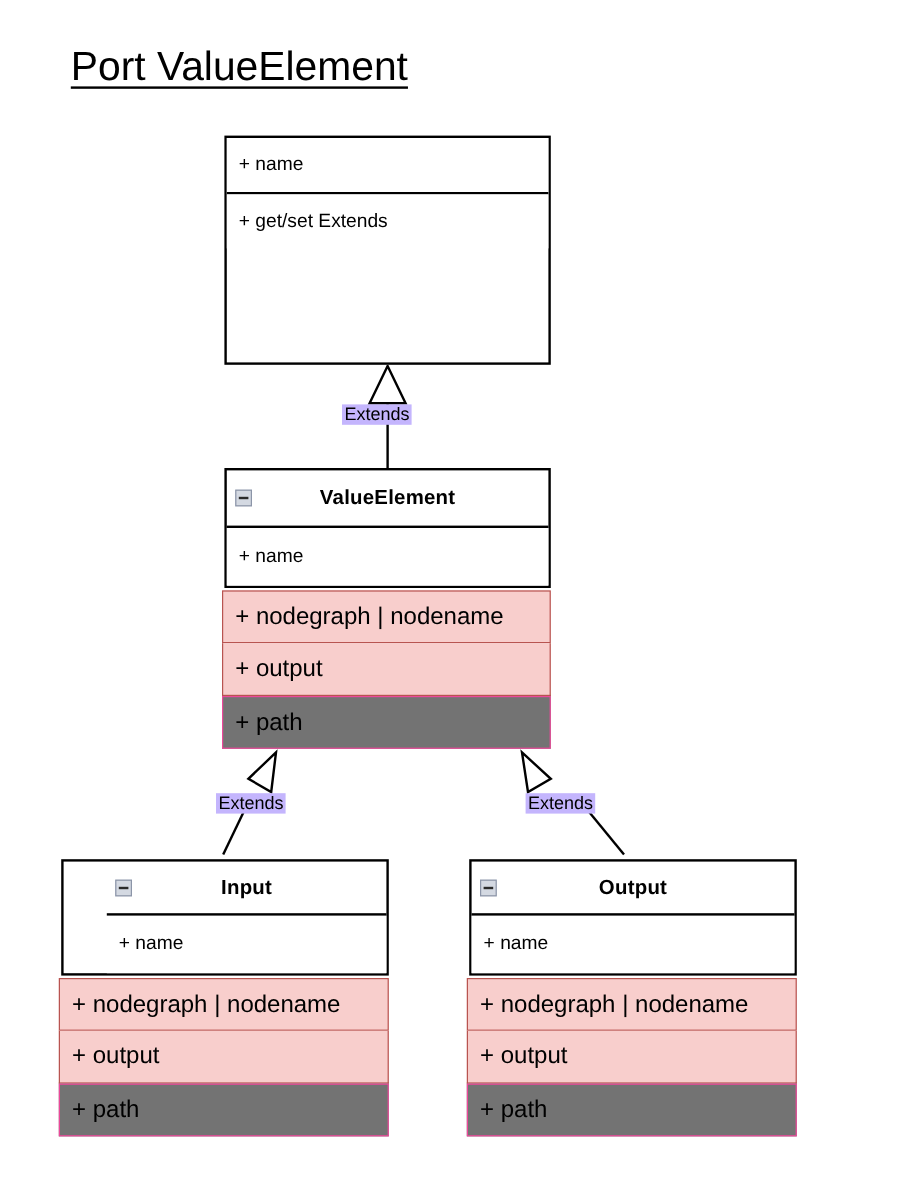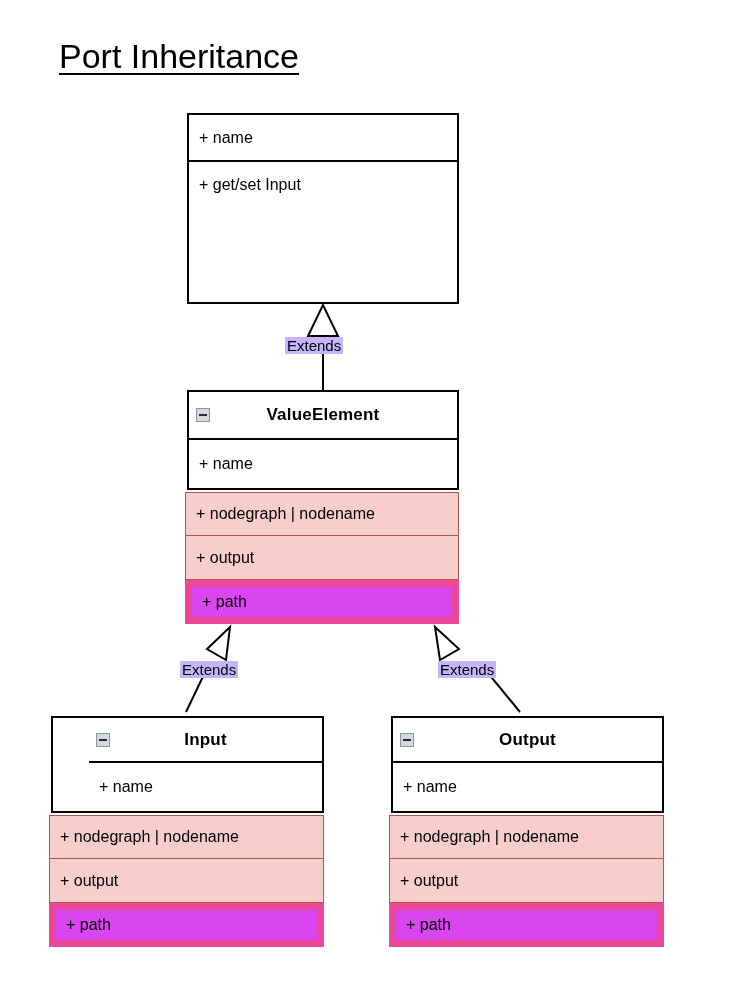--- a/index.html
+++ b/index.html
@@ -101,36 +101,36 @@
   }
   .uml-section.divided {
     border-bottom: 2px solid #000000;
   }
 
   .uml-row {
     box-sizing: border-box;
     display: flex;
     align-items: center;
     padding-left: 10px;
-    font-size: 16px;
+    font-size: 20px;
     color: #000000;
   }
 
   
   .color-rows {
     position: absolute;
     box-sizing: border-box;
   }
   .row-red {
     background: #f8cecc;
     border: 1px solid #b85450;
   }
   .row-green {
-    background: #d946ef;
-    border: 7px solid #ec4899;
+    background: #737373;
+    border: 1px solid #ec4899;
   }
   .row-red + .row-red { border-top: none; }
 
   
   .edge-label {
     position: absolute;
     font-size: 15px;
     color: #000000;
     background: #c4b5fd;
     padding: 0 2px;
@@ -143,21 +143,21 @@
     width: 752px;
     height: 1001px;
     pointer-events: none;
   }
 </style>
 </head>
 <body>
 
 <div id="canvas">
 
-  <div class="diagram-title">Port Inheritance</div>
+  <div class="diagram-title">Port ValueElement</div>
 
   <svg class="edges" viewBox="0 0 752 1001">
 
     <line x1="323" y1="337" x2="323" y2="390" stroke="#000000" stroke-width="2"></line>
     <polygon points="323,305 308,336 338,336" fill="#ffffff" stroke="#000000" stroke-width="2"></polygon>
 
     <line x1="210" y1="662" x2="186" y2="712" stroke="#000000" stroke-width="2"></line>
     <polygon points="230,627 207,649 226,660" fill="#ffffff" stroke="#000000" stroke-width="2"></polygon>
 
     <line x1="479" y1="662" x2="520" y2="712" stroke="#000000" stroke-width="2"></line>
@@ -170,21 +170,21 @@
 
   <div class="edge-label" style="left:438px; top:661px;">Extends</div>
 
   <div class="uml-class" style="left:187px; top:113px; width:272px;">
     <div class="uml-main" style="width:272px; height:191px;">
 
 
       <div class="uml-section divided" style="height:47px;">+ name</div>
 
 
-      <div class="uml-section" style="height:45px;">+ get/set Input</div>
+      <div class="uml-section" style="height:45px;">+ get/set Extends</div>
     </div>
   </div>
 
   <div class="uml-class" style="left:187px; top:390px; width:272px;">
 
     <div class="uml-main" style="width:272px; height:100px;">
 
       <div class="uml-header">
         <span class="collapse-icon">
             <i></i>

